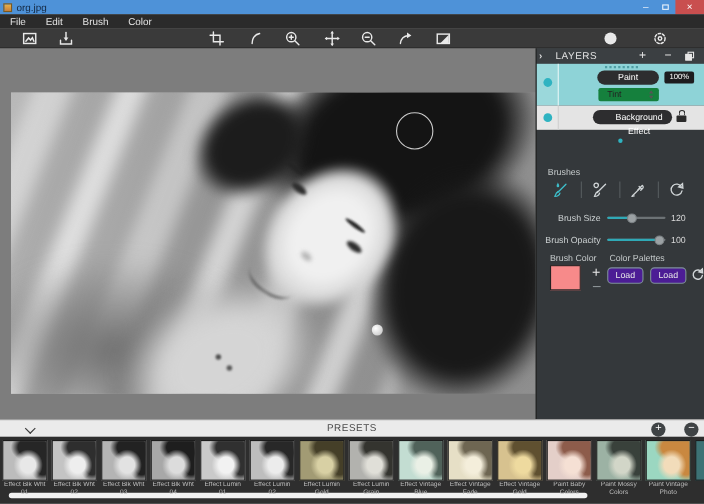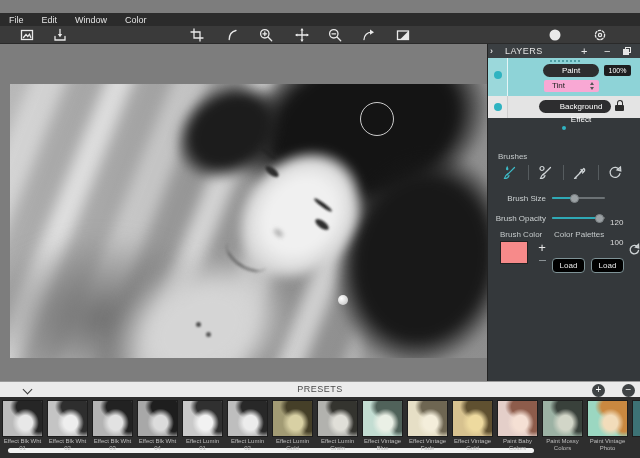--- a/index.html
+++ b/index.html
@@ -62,21 +62,21 @@
 
   .layer-row{position:absolute;left:0;width:166px;}
   .layer-sel{top:14px;height:38px;background:#8ed3d7;}
   .layer-bg{top:52px;height:22px;background:#e4e4e4;}
   .dotcol{position:absolute;left:0;top:0;width:20px;height:100%;border-right:1px solid rgba(255,255,255,.75);background:rgba(255,255,255,.12);}
   .ldot{position:absolute;left:6px;width:8px;height:8px;border-radius:50%;background:#2fb3c1;}
   .draghandle{position:absolute;left:62px;top:2px;width:30px;border-top:2px dotted #4f9ea4;}
   .pill{position:absolute;background:#2d2d2f;color:#fff;font-size:8px;border-radius:8px;text-align:center;}
   .pill-paint{left:55px;top:6px;width:56px;height:13px;line-height:13px;}
   .badge-opacity{position:absolute;left:116px;top:7px;width:27px;height:11px;background:#1d1d1f;color:#fff;font-size:7px;line-height:11px;text-align:center;border-radius:2px;}
-  .tint-select{position:absolute;left:56px;top:22px;width:55px;height:12px;background:#f9a8d4;border-radius:2px;font-size:8px;color:#222;line-height:12px;padding-left:8px;}
+  .tint-select{position:absolute;left:56px;top:22px;width:55px;height:12px;background:#15803d;border-radius:2px;font-size:8px;color:#222;line-height:12px;padding-left:8px;}
   .updown{position:absolute;right:4px;top:2px;width:5px;height:8px;}
   .updown i{position:absolute;left:0;width:0;height:0;border-left:2.5px solid transparent;border-right:2.5px solid transparent;}
   .updown i:first-child{top:0;border-bottom:3px solid #555;}
   .updown i:last-child{bottom:0;border-top:3px solid #555;}
   .pill-bgeffect{left:51px;top:4px;width:72px;height:13px;line-height:13px;padding-left:12px;}
   .lock{position:absolute;left:127px;top:4px;width:9px;height:13px;}
   .lock .shackle{width:6px;height:5px;border:1.5px solid #2b2b2b;border-bottom:none;border-radius:3px 3px 0 0;margin:0 auto;}
   .lock .lbody{width:9px;height:6px;background:#2b2b2b;border-radius:1px;}
   .gap-dot{position:absolute;left:74px;top:82px;width:4px;height:4px;border-radius:50%;background:#2fb3c1;}
 
@@ -88,27 +88,27 @@
   .btool svg *{stroke:#cfd4d6;stroke-width:1.2;fill:none;stroke-linecap:round;}
   .btool svg .teal{stroke:#3dbcc8;}
   .btool svg .tealfil{fill:#3dbcc8;stroke:none;}
   .bdiv{position:absolute;top:2px;width:1px;height:15px;background:#565c5f;}
 
   .srow{position:absolute;left:0;width:140px;height:12px;}
   .slabel{position:absolute;left:0;top:2px;width:58px;text-align:right;font-size:8px;color:#ccd1d2;}
   .strack{position:absolute;left:64px;top:5px;width:53px;height:2px;background:#6c7275;border-radius:1px;}
   .sfill{position:absolute;left:0;top:0;height:2px;background:#2fa9b6;border-radius:1px;}
   .sthumb{position:absolute;top:-3.5px;width:9px;height:9px;border-radius:50%;background:#9ba1a4;border:1px solid #7d8386;}
-  .svalue{position:absolute;left:122px;top:2px;font-size:8px;color:#dadada;margin-top:24px;}
+  .svalue{position:absolute;left:122px;top:2px;font-size:8px;color:#dadada;}
 
   .clabel{position:absolute;top:186px;font-size:8px;color:#c4c9ca;}
   .swatch{position:absolute;left:12px;top:197px;width:28px;height:23px;border:1px solid #222;}
   .stepper-plus{position:absolute;left:48px;top:196px;font-size:13px;color:#e8e8e8;width:12px;text-align:center;}
   .stepper-minus{position:absolute;left:51px;top:216px;width:7px;border-top:1px solid #8b9295;}
-  .palette-btn{position:absolute;top:214px;width:33px;height:15px;background:#000000;border:1px solid #7e9296;border-radius:4px;color:#e8e8e8;font-size:8px;line-height:13px;text-align:center;}
+  .palette-btn{position:absolute;top:199px;width:33px;height:15px;background:#4c1d95;border:1px solid #7e9296;border-radius:4px;color:#e8e8e8;font-size:8px;line-height:13px;text-align:center;}
   .btn-load{left:64px;}
   .btn-save{left:103px;}
   .reset-palettes{position:absolute;left:139px;top:199px;width:14px;height:14px;}
   .reset-palettes svg{width:14px;height:14px;}
   .reset-palettes svg *{stroke:#cfd4d6;stroke-width:1.3;fill:none;stroke-linecap:round;}
 
   
   .presetbar{position:absolute;left:0;top:381px;width:640px;height:32px;background:#ebebeb;border-top:1px solid #9a9a9a;border-bottom:1px solid #c9c9c9;}
   .presets-title{position:absolute;left:0;top:0;width:640px;text-align:center;font-size:9px;color:#4a4a4a;line-height:15px;letter-spacing:.5px;}
   .chev-down{position:absolute;left:24px;top:4px;width:7px;height:7px;border-right:1.6px solid #3a3a3a;border-bottom:1.6px solid #3a3a3a;transform:rotate(45deg);}
@@ -119,25 +119,34 @@
   .thumb{position:absolute;top:3px;width:41px;}
   .pimg{width:41px;height:37px;border:1px solid #1d1d1d;}
   .plabel{margin-top:1px;font-size:6px;line-height:7px;color:#bdbdbd;text-align:center;height:14px;overflow:hidden;}
   .hscroll{position:absolute;left:8px;top:51px;width:526px;height:5px;background:#f2f2f2;border-radius:3px;}
 </style>
 </head>
 <body>
 
 <div class="app">
 
+  <div class="titlebar">
+    <span class="app-ico"></span>
+    <span>org.jpg</span>
+    <div class="win-controls">
+      <span class="wc">–</span>
+      <span class="wc wc-restore"><i></i></span>
+      <span class="wc wc-close">×</span>
+    </div>
+  </div>
 
   <div class="menubar">
     <span class="menu-item">File</span>
     <span class="menu-item">Edit</span>
-    <span class="menu-item">Window</span>
+    <span class="menu-item">Brush</span>
     <span class="menu-item">Color</span>
   </div>
 
   <div class="toolbar">
     <span class="tbtn" style="left:20px">
       <svg viewBox="0 0 14 14">
           <rect x="1.5" y="2.5" width="11" height="9"></rect>
           <path d="M3.5 9.5 L6 6.5 L7.8 8.4 L9.5 6.2 L10.8 9.5"></path>
         </svg>
       </span>

